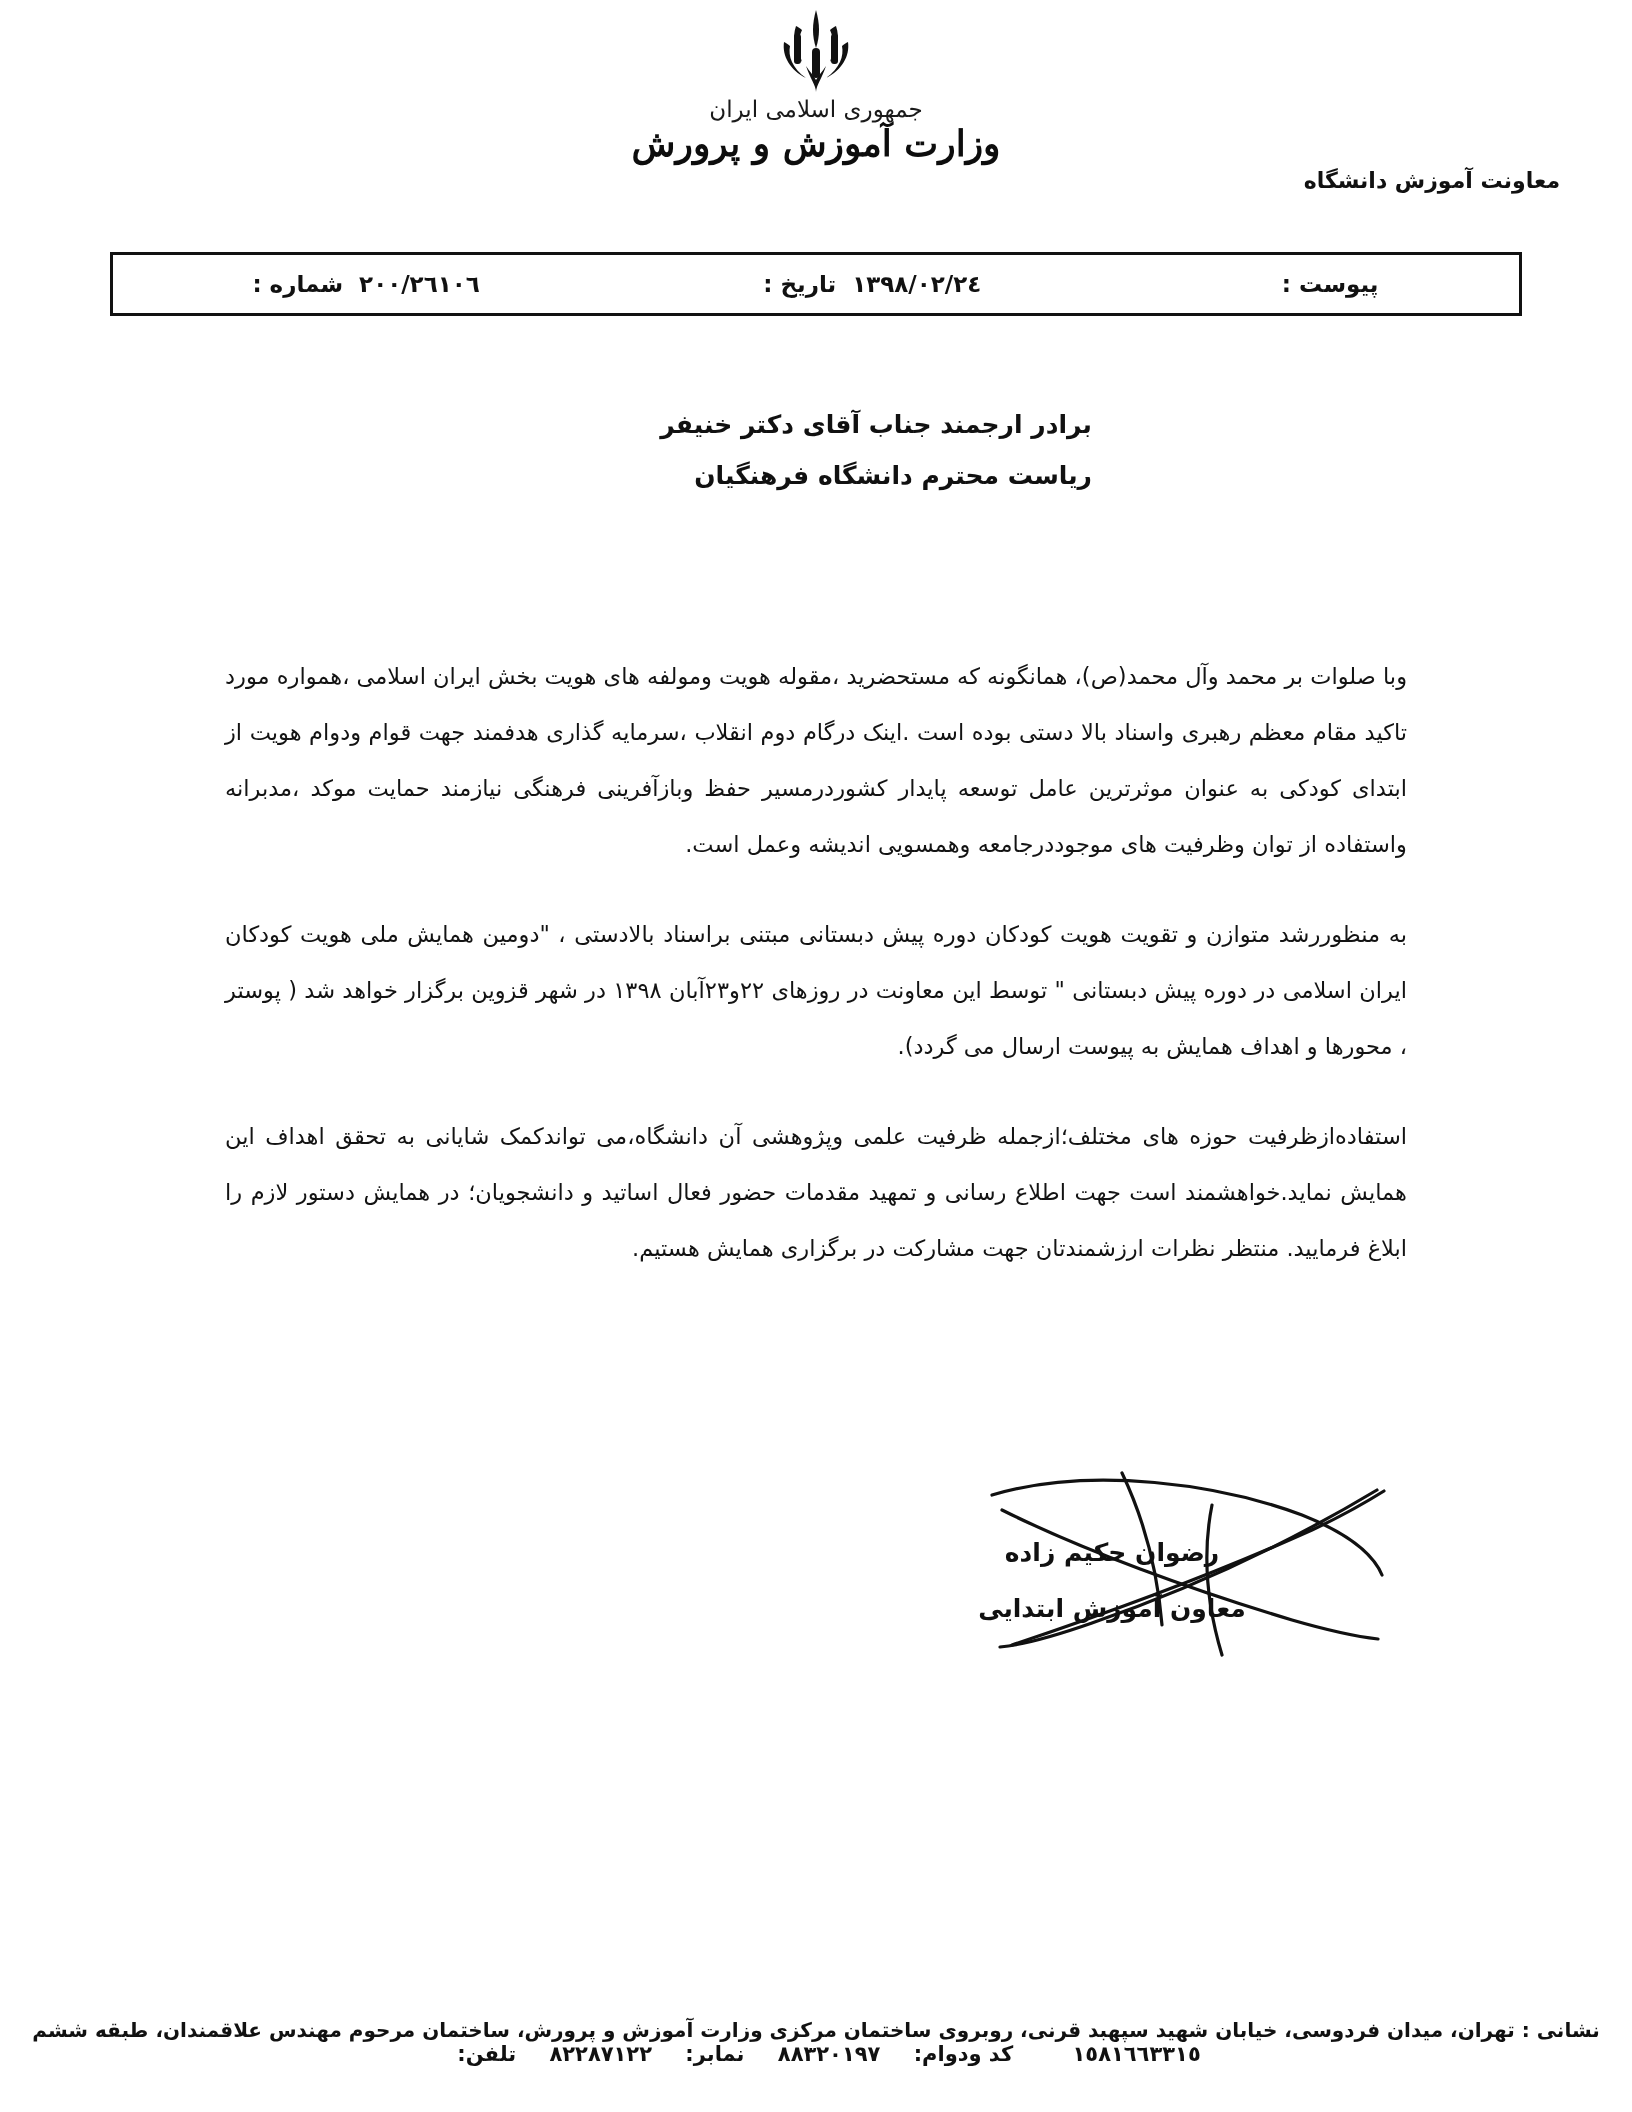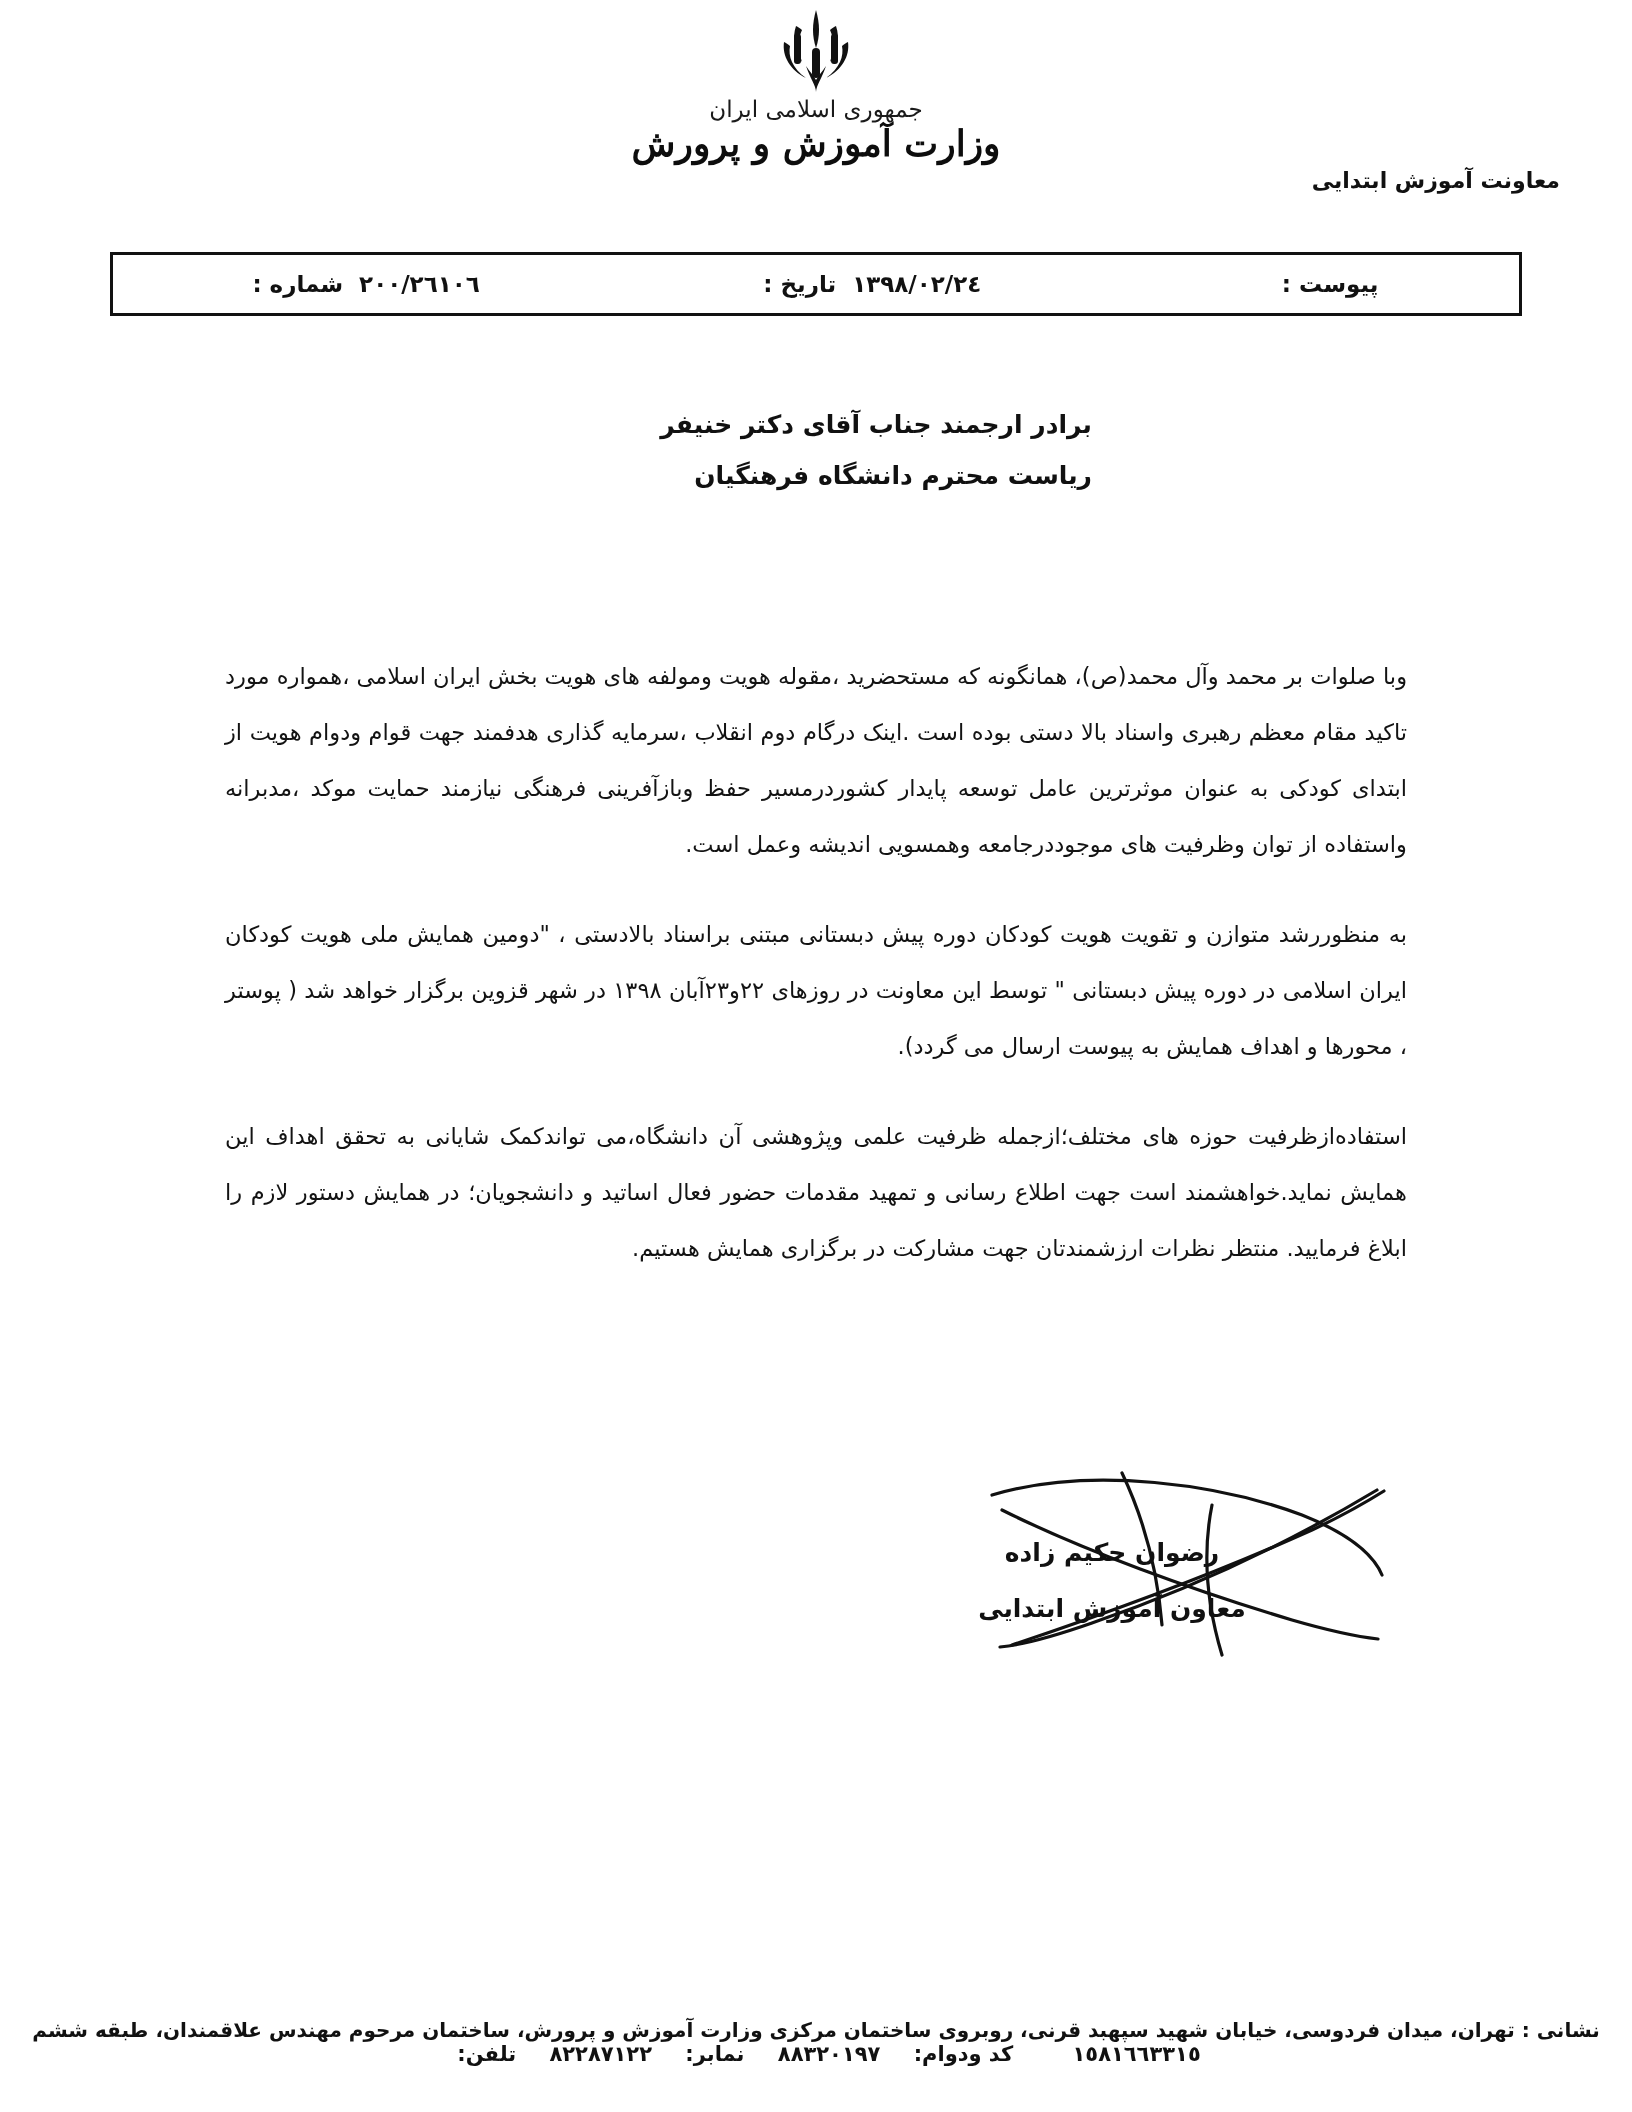--- a/index.html
+++ b/index.html
@@ -202,21 +202,21 @@
             <path d="M38 58 C42 70 48 78 48 84 C48 78 54 70 58 58 C54 64 50 68 48 72 C46 68 42 64 38 58 Z"></path>
             <rect x="26" y="26" width="7" height="30" rx="3"></rect>
             <rect x="63" y="26" width="7" height="30" rx="3"></rect>
             <rect x="44" y="40" width="8" height="30" rx="4"></rect>
           </g>
         </svg>
       </div>
       <div class="org-line1">جمهوری اسلامی ایران</div>
       <div class="org-line2">وزارت آموزش و پرورش</div>
     </div>
-    <div class="dept">معاونت آموزش ابتدایی</div>
+    <div class="dept">معاونت آموزش دانشگاه</div>
   </div>
 
   <div class="meta-bar">
     <div class="meta-cell meta-att">
       <span class="lbl">پیوست :</span>
       <span class="val"></span>
     </div>
     <div class="meta-cell meta-date">
       <span class="val">١٣٩٨/٠٢/٢٤</span>
       <span class="lbl">تاریخ :</span>

